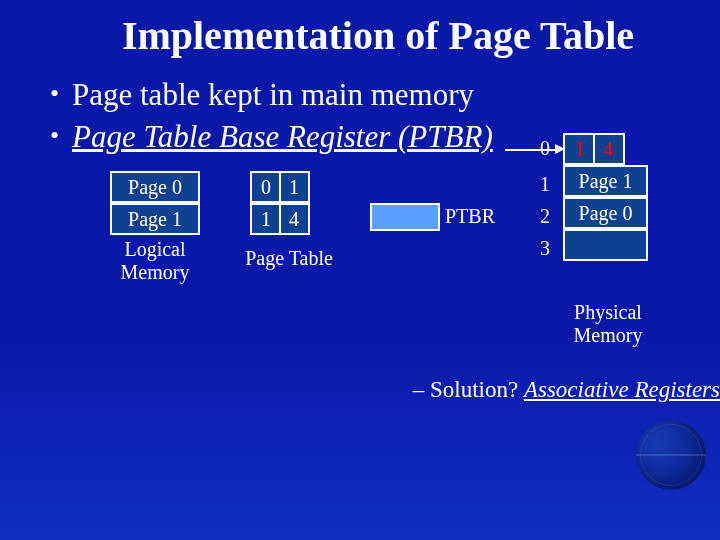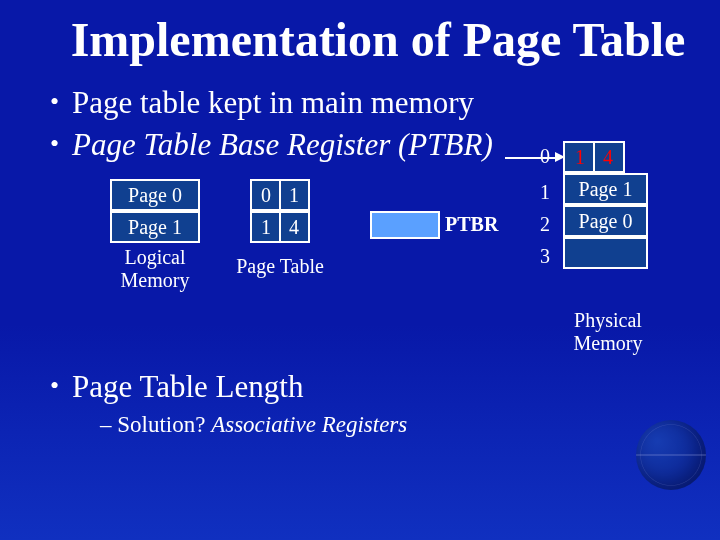--- a/index.html
+++ b/index.html
@@ -7,21 +7,21 @@
     width: 720px;
     height: 540px;
     background: linear-gradient(to bottom, #0818a8 0%, #0818a8 60%, #1030c0 100%);
     font-family: "Times New Roman", serif;
     color: #fff;
     position: relative;
     overflow: hidden;
   }
   .title {
     text-align: center;
-    font-size: 48px;
+    font-size: 40px;
     padding-top: 12px;
     color: #fff;
     padding-left: 36px;
   }
   .bullets {
     padding: 18px 30px 0 50px;
     font-size: 31px;
     list-style: none;
   }
   .bullets li {
@@ -29,21 +29,21 @@
     margin-bottom: 6px;
     padding-left: 22px;
   }
   .bullets li::before {
     content: "•";
     position: absolute;
     left: 0;
     top: 2px;
     font-size: 26px;
   }
-  .italic { font-style: italic; }
+  .italic { font-style: italic; text-decoration: underline; }
   .diagram {
     position: relative;
     height: 200px;
     margin-top: 6px;
   }
   .box {
     position: absolute;
     border: 2px solid #fff;
     background: #104090;
     text-align: center;
@@ -65,21 +65,22 @@
   .arrow-line { position:absolute; background:#fff; height:2px; }
   .arrow-head {
     position:absolute; width:0; height:0;
     border-top:5px solid transparent;
     border-bottom:5px solid transparent;
     border-left:10px solid #fff;
   }
   .sub {
     font-size: 23px;
     padding-left: 100px;
-    margin-top: 7px;
+    margin-top: 16px;
+    text-align: right;
   }
   .globe {
     position:absolute;
     right: 14px;
     bottom: 50px;
     width: 70px;
     height: 70px;
     border-radius: 50%;
     background: radial-gradient(circle at 30% 30%, #2050b0, #001060);
     opacity: 0.55;
@@ -119,24 +120,24 @@
         <div>0</div>
         <div>1</div>
       </div>
   </div>
   <div class="box" style="left:250px; top:42px; width:60px; height:32px;">
     <div class="ptcell">
         <div>1</div>
         <div>4</div>
       </div>
   </div>
-  <div class="label" style="left:225px; top:86px; width:110px;">Page Table</div>
+  <div class="label" style="left:234px; top:86px; width:110px;">Page Table</div>
 
   <div class="box" style="left:370px; top:42px; width:70px; height:28px; background:#5aa0ff;"></div>
-  <div class="label" style="left:445px; top:44px;font-weight:bold;">PTBR</div>
+  <div class="label" style="left:445px; top:44px;">PTBR</div>
 
   <div class="idx" style="left:540px; top:-24px;">0</div>
   <div class="idx" style="left:540px; top:12px;">1</div>
   <div class="idx" style="left:540px; top:44px;">2</div>
   <div class="idx" style="left:540px; top:76px;">3</div>
 
   <div class="box" style="left:563px; top:-28px; width:62px; height:32px;">
     <div class="ptcell">
         <div style="color:#ff0000;">1</div>
         <div style="color:#ff0000;">4</div>
@@ -150,19 +151,18 @@
     </div>
   <div class="box" style="left:563px; top:68px; width:85px; height:32px;"></div>
   <div class="label" style="left:563px; top:104px; width:90px;margin-top:36px;">Physical<br>Memory</div>
 
   <div class="arrow-line" style="left:505px; top:-12px; width:52px;"></div>
   <div class="arrow-head" style="left:555px; top:-17px;"></div>
 
 </div>
 
 <ul class="bullets" style="padding-top:0;">
-  <li><span>Page Table Length</span></li>
 </ul>
 <div class="sub">
   <span>– Solution? </span><span class="italic">Associative Registers</span>
 </div>
 
 <div class="globe"></div>
 
 </body></html>

